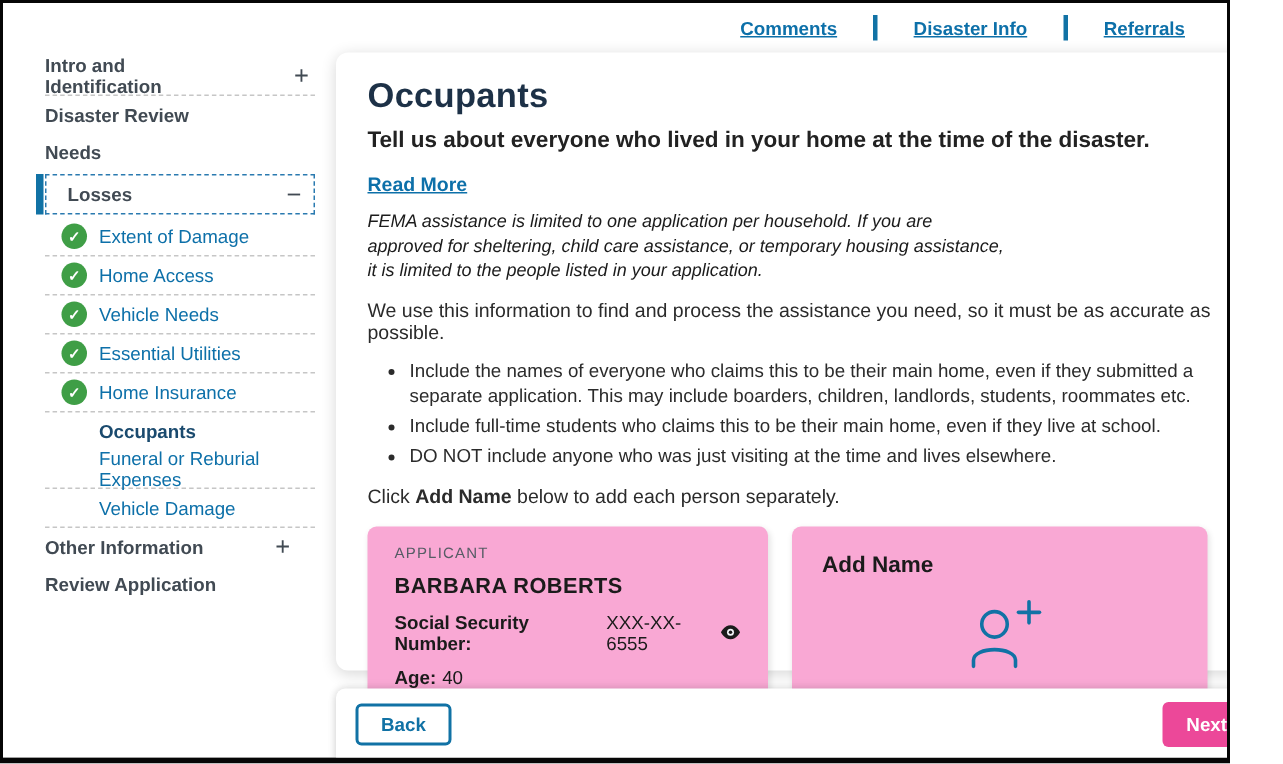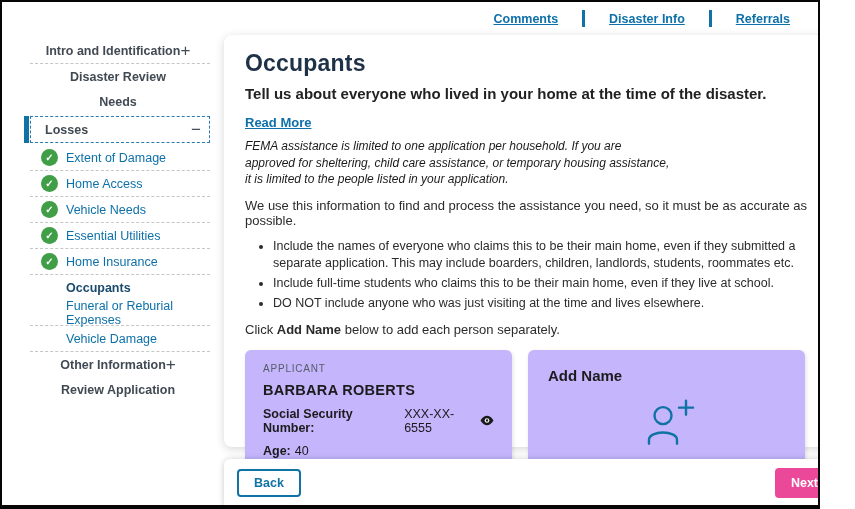--- a/index.html
+++ b/index.html
@@ -31,21 +31,21 @@
 
   
   .sidebar {
     position: absolute; left: 0; top: 33px; width: 222px; bottom: 0;
     padding: 3px 14px 0 28px; background: #fff;
   }
   .side-item {
     height: 25px; display: flex; align-items: center;
     font-size: 12.5px; cursor: pointer;
   }
-  .side-group { font-weight: bold; color: #414a53; justify-content: center; padding-right: 4px; }
+  .side-group { font-weight: bold; color: #414a53; justify-content: flex-start; padding-right: 4px; gap: 48px; }
   .expand-glyph { font-size: 17px; font-weight: 400; color: #414a53; line-height: 1; }
   .side-sep { border-top: 1px dashed #c6c6c6; }
   .losses-box {
     position: relative; border: 1.5px dashed #2a7ab0; margin: 2px 0;
     height: 27px; display: flex; align-items: center; justify-content: space-between;
     padding: 0 8px 0 14px; cursor: pointer;
   }
   .losses-box .bar {
     position: absolute; left: -7px; top: -1px; bottom: -1px; width: 5px; background: #1172a5;
   }
@@ -80,21 +80,21 @@
   .fema-note .b { font-weight: normal; }
   .fema-note span.line { display: block; }
   .intro-p { margin-top: 10px; font-size: 13px; color: #2b2b2b; }
   .bullets { margin: 10px 0 0 28px; font-size: 12.5px; color: #2b2b2b; }
   .bullets li { margin-bottom: 3px; line-height: 17px; }
   .instruction { margin-top: 10px; font-size: 13px; color: #2b2b2b; }
   .instruction .b { font-weight: bold; }
 
   .cards { display: flex; gap: 16px; margin-top: 13px; }
   .card {
-    background: #c4b5fd; border-radius: 6px; height: 131px;
+    background: #f9a8d4; border-radius: 6px; height: 131px;
     box-shadow: 1px 2px 4px rgba(0,0,0,0.12); cursor: pointer;
   }
   .card.applicant { width: 267px; padding: 13px 18px; }
   .card-label { font-size: 10px; color: #565c65; letter-spacing: 0.8px; }
   .card-name { margin-top: 8px; font-size: 14.5px; font-weight: 800; color: #1b1b1b; letter-spacing: 0.3px; }
   .card-line { margin-top: 9px; font-size: 12.5px; color: #1b1b1b; display: flex; align-items: center; }
   .card-line .b { font-weight: bold; margin-right: 4px; }
   .eye { margin-left: 2px; display: inline-flex; cursor: pointer; }
   .card.addname { width: 277px; padding: 17px 20px; position: relative; }
   .addname-title { font-size: 15px; font-weight: bold; color: #1b1b1b; }

